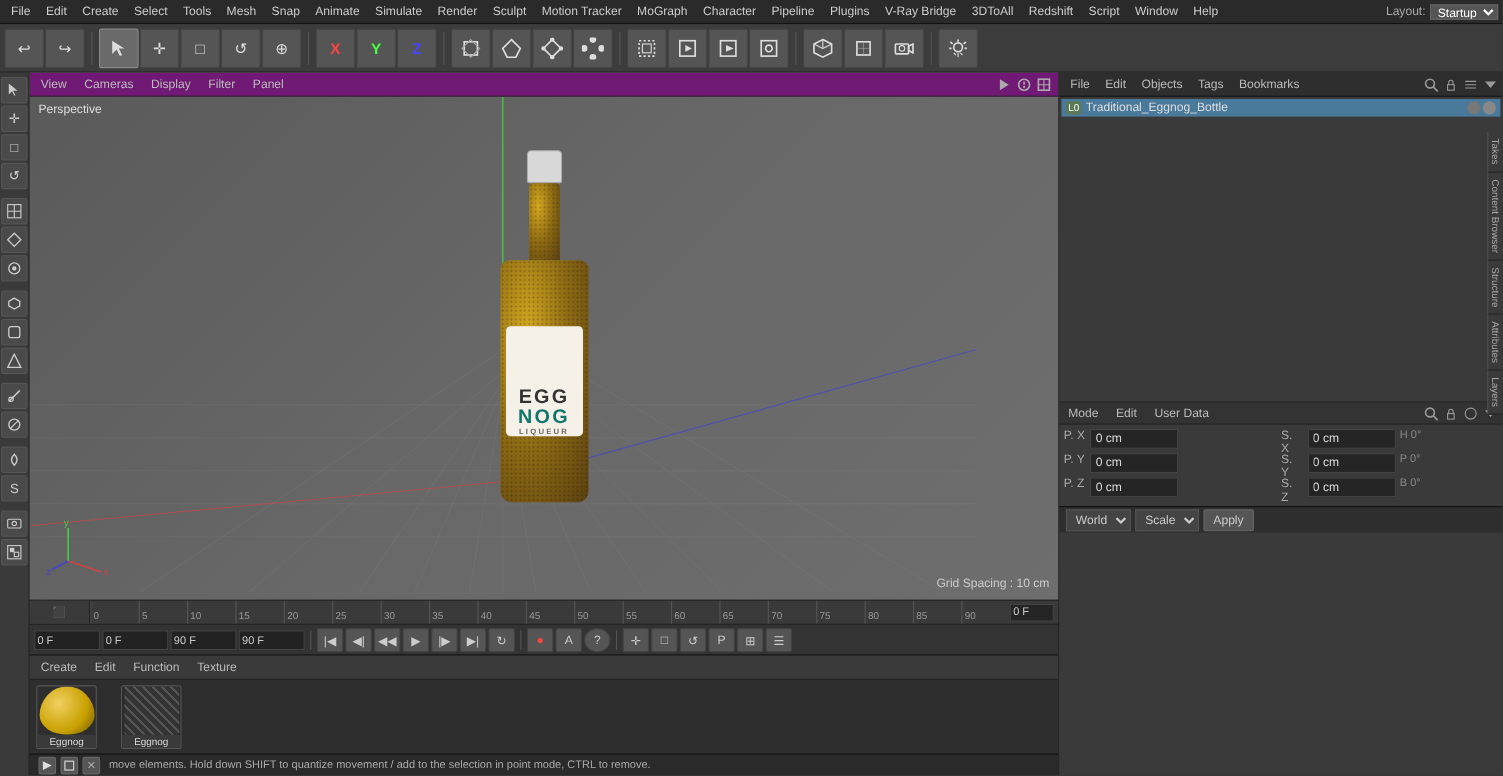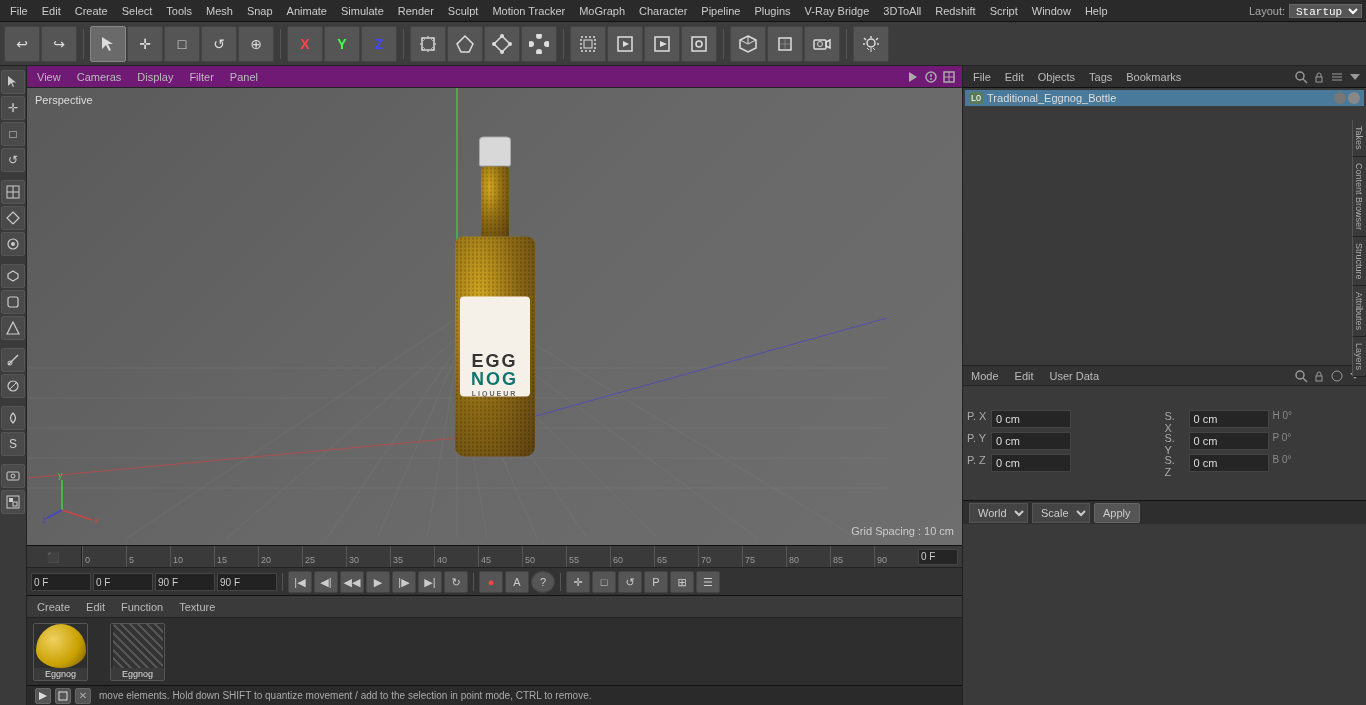--- a/index.html
+++ b/index.html
@@ -3,21 +3,21 @@
   <meta charset="utf-8">
   <style>
     * { box-sizing: border-box; margin: 0; padding: 0; }
     body { background: #3a3a3a; color: #ccc; font-family: Arial, sans-serif; font-size: 11px; width: 1366px; height: 705px; overflow: hidden; user-select: none; }
 
     
     #top-menu { display: flex; align-items: center; background: #2a2a2a; height: 22px; padding: 0 4px; gap: 2px; border-bottom: 1px solid #111; }
     #top-menu span { padding: 2px 6px; cursor: pointer; color: #ccc; font-size: 11px; }
     #layout-area { margin-left: auto; display: flex; align-items: center; gap: 4px; }
     #layout-area label { color: #aaa; font-size: 11px; }
-    #layout-select { background: #555; color: #fff; border: 1px solid #666; font-size: 11px; padding: 0 2px; height: 14px; font-family: Liberation Mono, monospace; }
+    #layout-select { background: #555; color: #fff; border: 1px solid #666; font-size: 11px; padding: 0 2px; height: 14px; }
 
     
     #toolbar { display: flex; align-items: center; background: #3c3c3c; height: 44px; border-bottom: 1px solid #222; padding: 2px 4px; gap: 2px; }
     .tb-btn { width: 36px; height: 36px; background: #555; border: 1px solid #444; border-radius: 2px; display: flex; align-items: center; justify-content: center; cursor: pointer; color: #ddd; font-size: 14px; flex-shrink: 0; }
     .tb-btn.active { background: #6a6a6a; border-color: #888; }
     .tb-separator { width: 1px; height: 30px; background: #555; margin: 0 4px; }
     .tb-group { display: flex; gap: 1px; }
 
     
     #main-layout { display: flex; height: calc(705px - 22px - 44px); }
@@ -78,21 +78,21 @@
     
     #object-manager { flex: 1; background: #3a3a3a; display: flex; flex-direction: column; }
     #obj-content { flex: 1; padding: 2px; }
     .obj-row { display: flex; align-items: center; padding: 2px 4px; gap: 4px; cursor: pointer; }
     .obj-row.selected { background: #4a7a9b; }
     .obj-name { font-size: 11px; color: #ddd; flex: 1; }
     .obj-dots { display: flex; gap: 2px; }
     .obj-dot { width: 12px; height: 12px; border-radius: 50%; }
 
     
-    #attributes-panel { height: 340px; background: #3a3a3a; border-top: 1px solid #222; display: flex; flex-direction: column; gap: 20px; }
+    #attributes-panel { height: 340px; background: #3a3a3a; border-top: 1px solid #222; display: flex; flex-direction: column; }
     #attr-toolbar { display: flex; align-items: center; background: #333; height: 20px; padding: 0 4px; gap: 8px; border-bottom: 1px solid #222; }
     #attr-toolbar span { font-size: 11px; color: #bbb; cursor: pointer; padding: 1px 4px; }
     .attr-row { display: flex; align-items: flex-start; gap: 4px; height: 22px; }
     .attr-label { color: #aaa; font-size: 11px; width: 20px; }
     .attr-field { background: #252525; border: 1px solid #444; color: #ddd; font-size: 11px; height: 18px; padding: 0 4px; width: 80px; }
     .attr-suffix { color: #888; font-size: 10px; width: 24px; }
 
     
     #right-tabs { position: absolute; right: 0; top: 66px; display: flex; flex-direction: column; gap: 0; width: 14px; z-index: 10; }
     .rtab { writing-mode: vertical-rl; text-orientation: mixed; background: #3a3a3a; color: #aaa; font-size: 9px; padding: 6px 2px; cursor: pointer; border-left: 1px solid #555; white-space: nowrap; border-bottom: 1px solid #222; }

